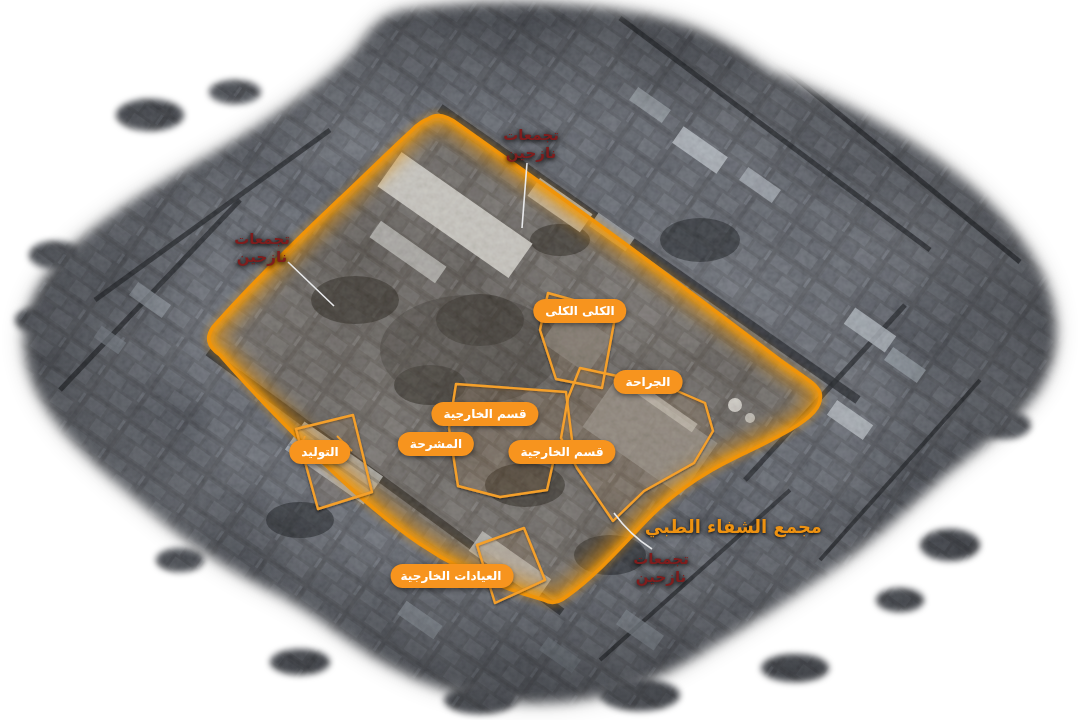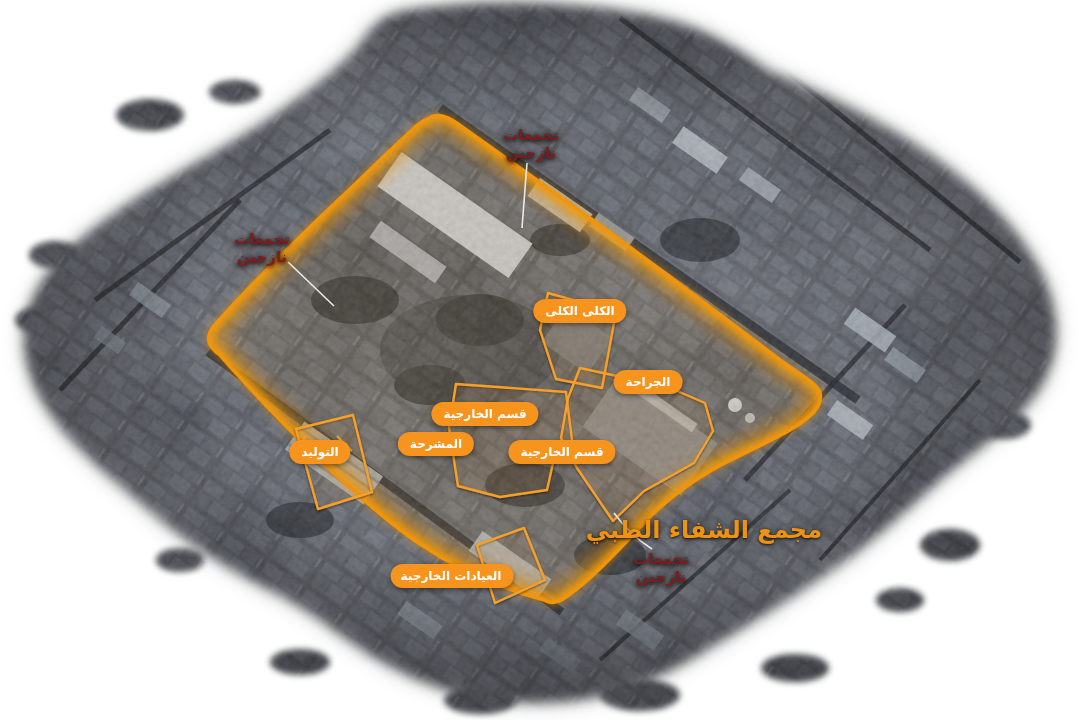--- a/index.html
+++ b/index.html
@@ -17,21 +17,21 @@
     box-shadow:0 2px 5px rgba(0,0,0,0.45);
     direction:rtl;text-align:center;
   }
   .area-label{
     position:absolute;transform:translate(-50%,-50%);
     color:#7f1d1d;font-size:15px;font-weight:bold;line-height:1.2;
     text-align:center;direction:rtl;white-space:nowrap;
     text-shadow:0 1px 4px rgba(0,0,0,0.95),0 0 10px rgba(0,0,0,0.6);
   }
   .map-title{
-    position:absolute;color:#EE9211;font-size:24px;font-weight:bold;
+    position:absolute;color:#EE9211;font-size:18px;font-weight:bold;
     direction:rtl;white-space:nowrap;
     text-shadow:0 1px 3px rgba(0,0,0,0.85),0 0 8px rgba(0,0,0,0.4);
   }
 </style>
 </head>
 <body>
 
 <div class="stage">
 
   <svg class="map-svg" viewBox="0 0 1080 720" aria-hidden="true">

